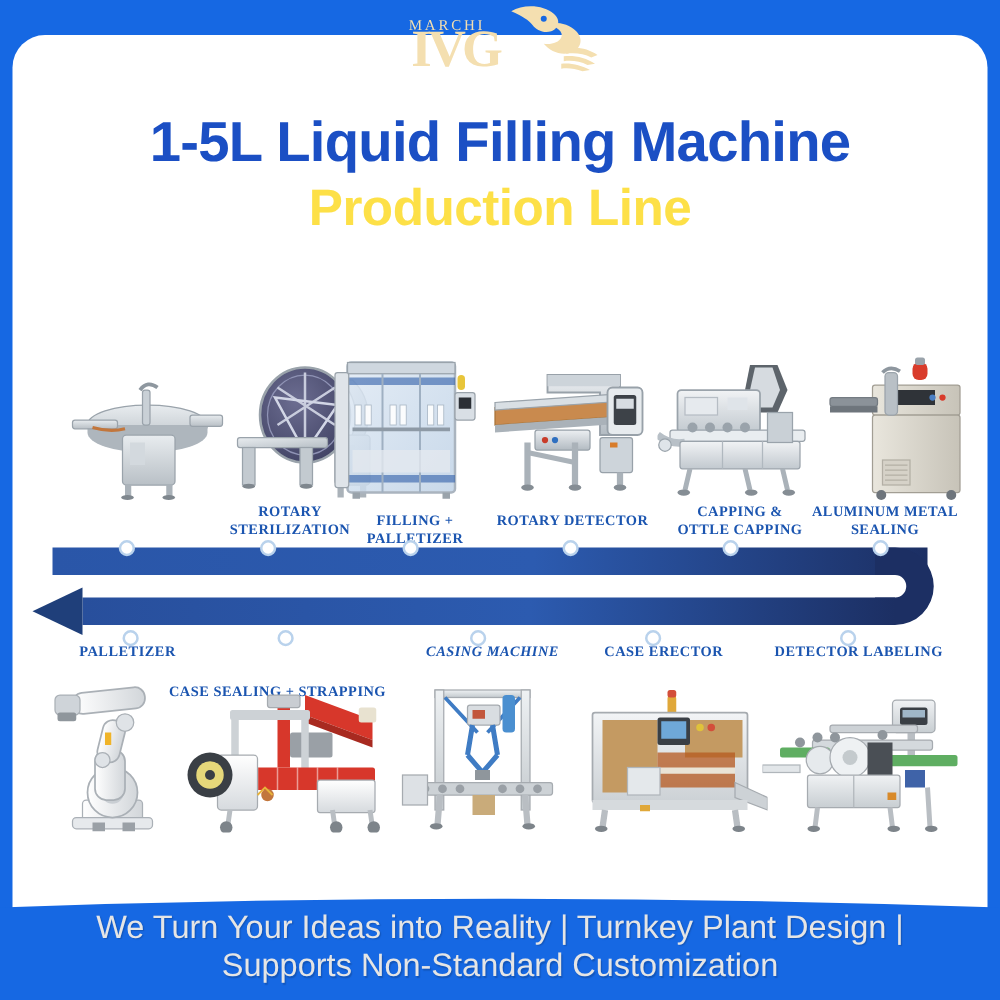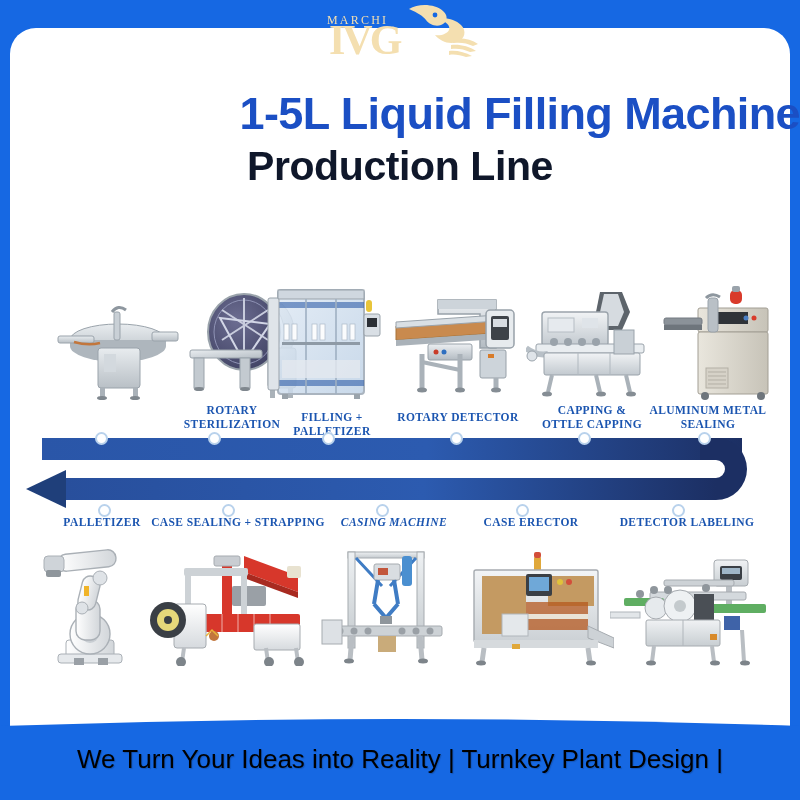--- a/index.html
+++ b/index.html
@@ -50,24 +50,23 @@
   .logo-dragon { position: absolute; left: 74px; top: 2px; }
   
   #title-block {
     position: absolute; left: 0; top: 88px; width: 800px;
     text-align: center;
   }
   #title-main {
     font-size: 45px; font-weight: bold; color: #1b4fc4;
     letter-spacing: -0.6px; line-height: 52px;
     white-space: nowrap;
-    text-align: right;
   }
   #title-sub {
-    font-size: 41px; font-weight: bold; color: #0f172a;
+    font-size: 41px; font-weight: bold; color: #fde047;
     letter-spacing: -0.4px; line-height: 50px;
     margin-top: 1px;
   }
   
   .machine-row { position: absolute; left: 14px; width: 772px; }
   #row-top    { top: 276px; height: 124px; }
   #row-bottom { top: 536px; height: 130px; }
   .machine {
     position: absolute; bottom: 0;
     display: flex; align-items: flex-end; justify-content: center;
@@ -89,22 +88,22 @@
     position: absolute; width: 13px; height: 13px;
     border-radius: 50%;
     background: #ffffff;
     border: 2.5px solid #b9d2ec;
   }
   
   #footer {
     position: absolute; left: 0; top: 700px; width: 800px; height: 100px;
   }
   #footer-text {
-    position: absolute; left: 0; top: 44px; width: 800px;
-    text-align: center; color: #000000;
+    position: absolute; left: 0; top: 26px; width: 800px;
+    text-align: center; color: #e5e5e5;
     font-size: 26px; line-height: 31px; font-weight: normal;
     text-shadow: 1px 1px 1px rgba(0,0,0,0.18);
   }
 </style>
 </head>
 <body>
 
 <div id="poster">
 
   <div id="sheet"></div>
@@ -368,21 +367,21 @@
 
   <div class="dot" style="left:98px;top:504px;"></div>
   <div class="dot" style="left:222px;top:504px;"></div>
   <div class="dot" style="left:376px;top:504px;"></div>
   <div class="dot" style="left:516px;top:504px;"></div>
   <div class="dot" style="left:672px;top:504px;"></div>
 
   <div class="label label-bottom" style="left:44px;width:116px;">
     <div>PALLETIZER</div>
   </div>
-  <div class="label label-bottom" style="left:144px;width:188px;">
+  <div class="label label-bottom" style="left:128px;width:188px;margin-top:32px;">
     <div>CASE SEALING + STRAPPING</div>
   </div>
   <div class="label label-bottom" style="left:318px;width:152px;font-style:italic;">
     <div>CASING MACHINE</div>
   </div>
   <div class="label label-bottom" style="left:458px;width:146px;">
     <div>CASE ERECTOR</div>
   </div>
   <div class="label label-bottom" style="left:604px;width:166px;">
     <div>DETECTOR LABELING</div>
@@ -556,16 +555,17 @@
       </svg>
     </div>
   </div>
 
   <div id="footer">
     <svg width="800" height="100" viewBox="0 0 800 100" style="position:absolute;left:0;top:0;">
       <path d="M0 26 Q400 12 800 26 L800 100 L0 100 Z" fill="#1668e3"></path>
     </svg>
     <div id="footer-text">
       <div>We Turn Your Ideas into Reality | Turnkey Plant Design |</div>
+      <div>Supports Non-Standard Customization</div>
     </div>
   </div>
 
 </div>
 
 </body></html>

